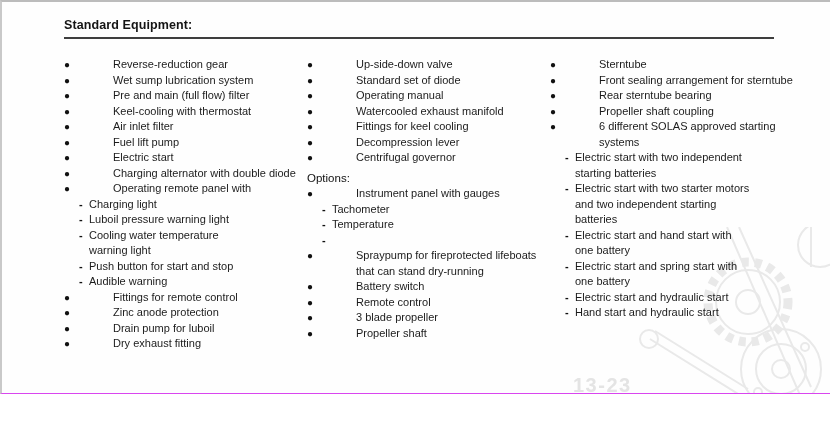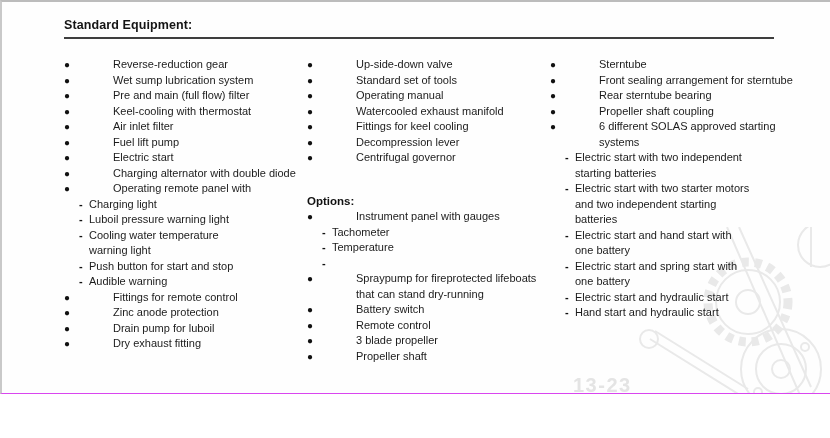--- a/index.html
+++ b/index.html
@@ -23,21 +23,21 @@
   .mk { width:15px; flex:0 0 15px; font-size:10px; color:#111; }
   .txt { display:block;padding-left:34px; }
   .col1 .txt { width:206px; }
   .col2 .txt { width:197px; }
   .col3 .txt { width:214px; }
   .sli { display:flex; padding-left:15px; font-size:11px; line-height:15.5px; color:#1b1b1b; }
   .smk { width:10px; flex:0 0 10px; font-weight:bold; color:#111; }
   .col1 .stxt { width:168px; }
   .col2 .stxt { width:170px; }
   .col3 .stxt { width:177px; }
-  .opt-heading { margin-top:28px; font-size:11.5px; font-weight:bold; color:#111; line-height:15.5px; }
+  .opt-heading { margin-top:5px; font-size:11.5px; font-weight:normal; color:#111; line-height:15.5px; }
   .page-num {
     position:absolute; left:571px; top:372px; font-size:20px; letter-spacing:1.5px;
     color:#e4e4e4; z-index:2; font-weight:bold;
   }
   .footer-line { position:absolute; left:62px; top:400px; width:711px; height:3px; background:#8a8a8a; z-index:3; }
   .footer-text { position:absolute; left:62px; top:407px; font-size:11px; color:#2a2a2a; z-index:3; }
   .footer-link { color:#a81e2b; font-weight:normal; text-decoration:none; cursor:pointer; }
   .watermark { position:absolute; right:0; top:225px; z-index:1; pointer-events:none; }
 </style>
 </head>
@@ -123,21 +123,21 @@
           <span class="txt">Dry exhaust fitting</span>
         </div>
       </div>
       <div class="col col2">
         <div class="li">
           <span class="mk">●</span>
           <span class="txt">Up-side-down valve</span>
         </div>
         <div class="li">
           <span class="mk">●</span>
-          <span class="txt">Standard set of tools</span>
+          <span class="txt">Standard set of diode</span>
         </div>
         <div class="li">
           <span class="mk">●</span>
           <span class="txt">Operating manual</span>
         </div>
         <div class="li">
           <span class="mk">●</span>
           <span class="txt">Watercooled exhaust manifold</span>
         </div>
         <div class="li">

